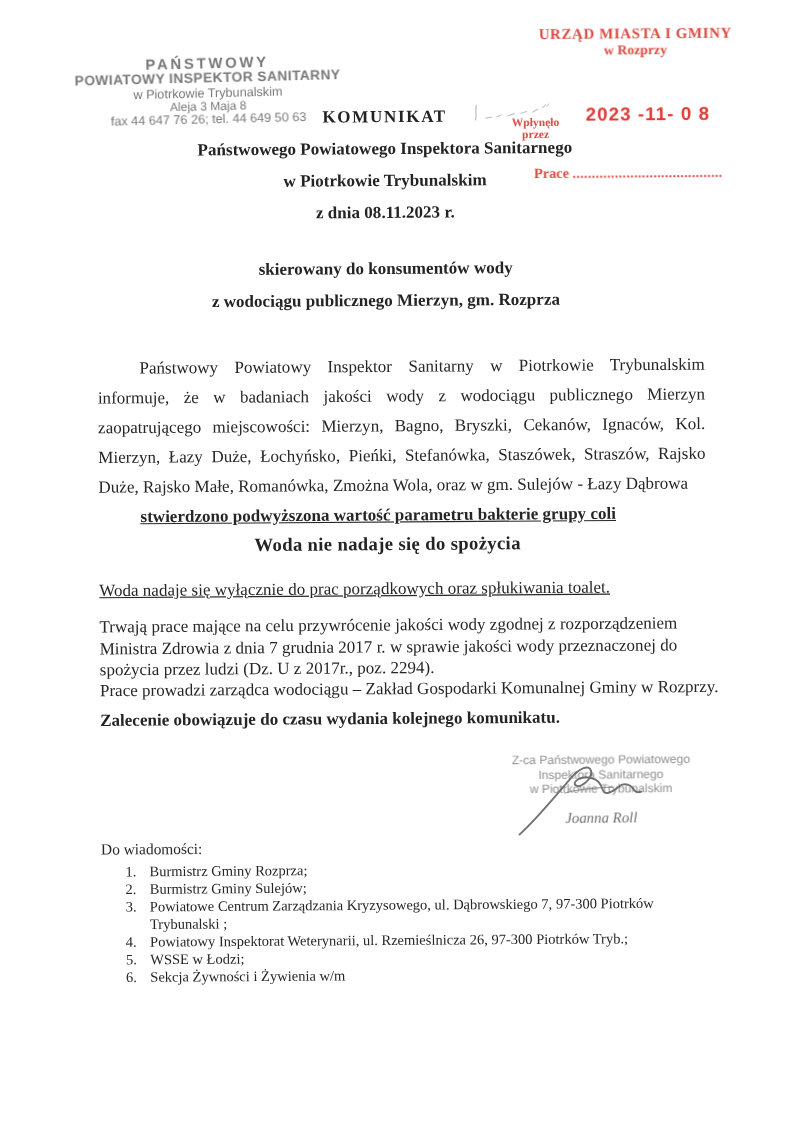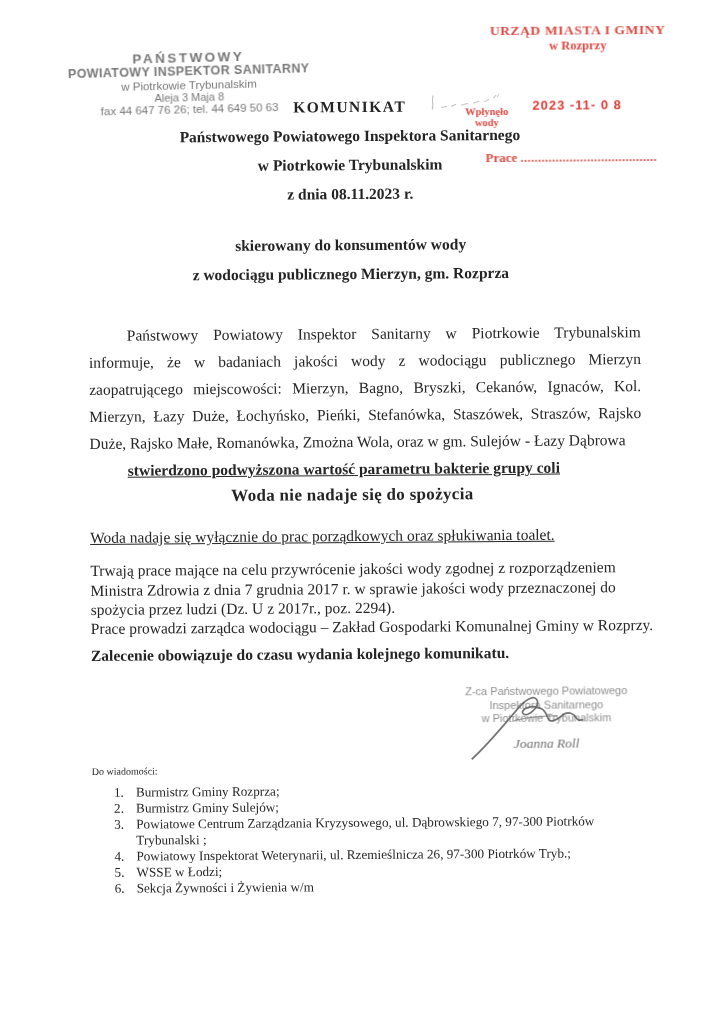--- a/index.html
+++ b/index.html
@@ -22,21 +22,21 @@
   .stamp-left .s4 { font-size:11.5px; line-height:13px; }
 
   
   .red-stamp { position:absolute; left:450px; top:24px; width:262px; color:#dc4a42; filter:blur(0.2px); }
   .rs-office1 { text-align:center; font-weight:700; font-size:13.5px; letter-spacing:0.6px; line-height:16px; }
   .rs-office2 { text-align:center; font-weight:700; font-size:12.5px; line-height:15px; }
   .rs-row { margin-top:16px; margin-left:18px; display:flex; align-items:center; }
   .rs-lab { font-weight:700; font-size:10.5px; line-height:11px; text-align:center;margin-top:36px; }
   .rs-date {
     margin-left:24px; font-family:"Liberation Sans","DejaVu Sans",sans-serif;
-    font-weight:700; font-size:13px; letter-spacing:1px; color:#e03c36; white-space:nowrap;margin-top:12px;
+    font-weight:700; font-size:17px; letter-spacing:1px; color:#e03c36; white-space:nowrap;margin-top:12px;
   }
   .rs-znak { margin-top:22px; margin-left:38px; font-weight:700; font-size:13px; white-space:nowrap; }
   .rs-znak .dots { letter-spacing:0.5px; font-size:12px; }
   .pencil { position:absolute; left:430px; top:92px; }
 
   
   .title-block { position:absolute; left:0; top:99px; width:705px; text-align:center; color:#242424; }
   .title-block div { font-weight:700; font-size:15.5px; line-height:16px; }
   .title-block .t1 { letter-spacing:1.5px; margin-bottom:13px; }
   .title-block .t2 { margin-bottom:13px; }
@@ -73,21 +73,21 @@
     color:#8f8f8f; font-family:"Liberation Sans","DejaVu Sans",sans-serif;
     font-size:11px; line-height:13.5px; filter:blur(0.25px);
   }
   .sig-svg { position:absolute; left:452px; top:688px; }
   .sig-name {
     position:absolute; left:470px; top:737px; width:150px; text-align:center;
     font-style:italic; font-size:13.5px; color:#6f6f6f; filter:blur(0.2px);
   }
 
   
-  .footer-label { position:absolute; left:90px; top:764px; font-size:10px; color:#262626; }
+  .footer-label { position:absolute; left:90px; top:764px; font-size:14px; color:#262626; }
   .footer-list { position:absolute; left:112px; top:783px; width:522px; font-size:13.2px; line-height:16px; color:#262626; }
   .f-item { display:flex; }
   .f-item .num { width:22px; flex:none; }
   .f-item .txt { flex:1; }
 </style>
 </head>
 <body>
 
 <div class="page">
   <div class="inner">
@@ -99,21 +99,21 @@
       <div class="s3">Aleja 3 Maja 8</div>
       <div class="s4">fax 44 647 76 26; tel. 44 649 50 63</div>
     </div>
 
     <div class="red-stamp">
       <div class="rs-office1">URZĄD MIASTA I GMINY</div>
       <div class="rs-office2">w Rozprzy</div>
       <div class="rs-row">
         <div class="rs-lab">
           <div>Wpłynęło</div>
-          <div>wody</div>
+          <div>przez</div>
         </div>
         <div class="rs-date">2023 -11- 0 8</div>
       </div>
       <div class="rs-znak">
         <span>Prace</span>
         <span class="dots">.......................................</span>
       </div>
     </div>
 
     <svg class="pencil" width="90" height="26" viewBox="0 0 90 26">

